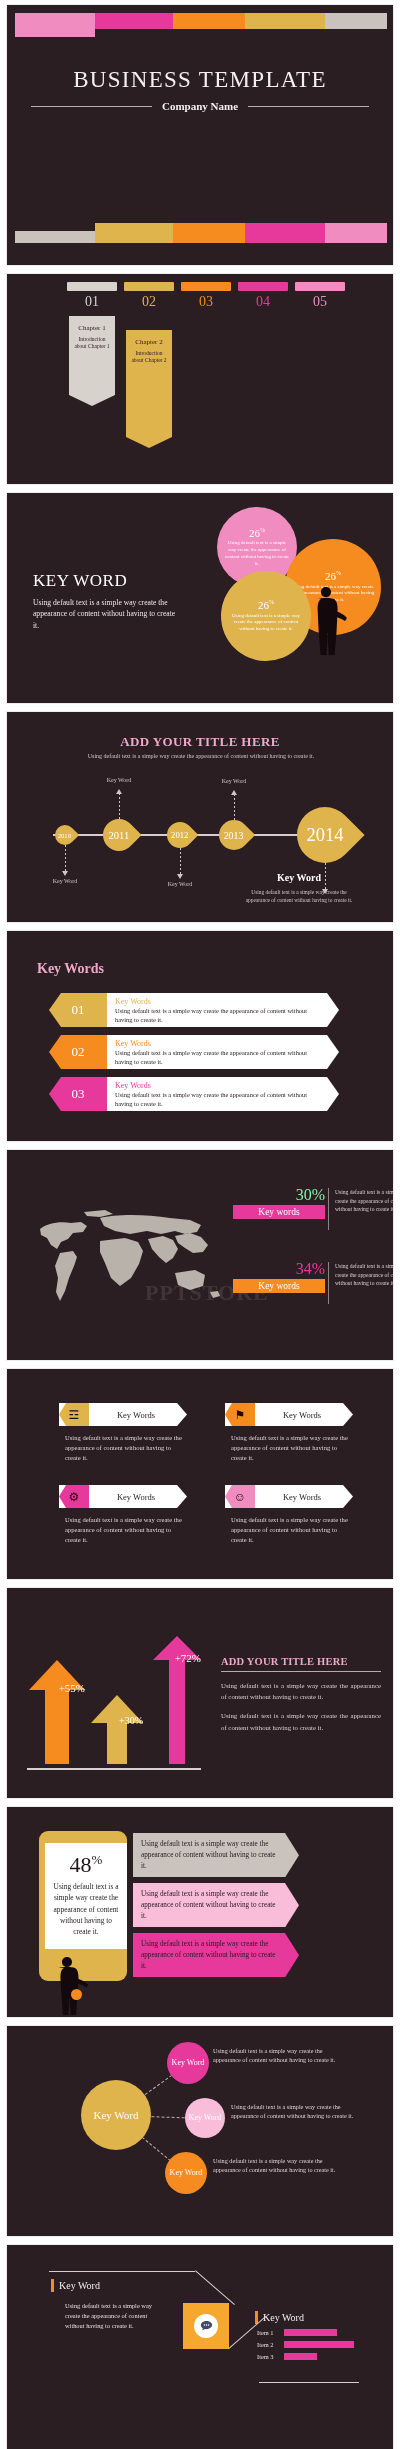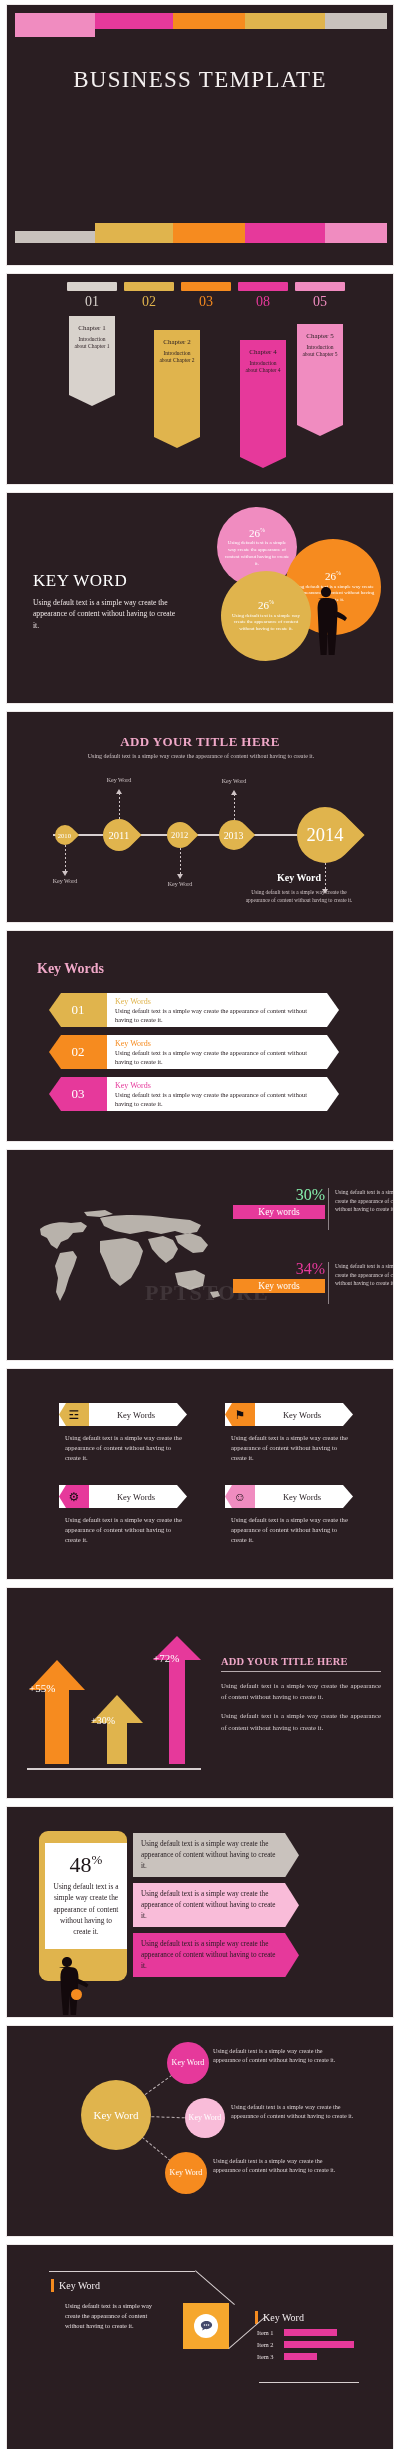--- a/index.html
+++ b/index.html
@@ -110,21 +110,21 @@
     clip-path:polygon(7px 0, 100% 0, 100% 100%, 7px 100%, 0 50%);
   }
   .s7 .card .bar .lb { position:absolute; left:42px; right:16px; top:0; height:23px; display:flex; align-items:center; justify-content:center; color:#241b1f; font-size:8.5px; }
   .s7 .card .bd { margin-top:7px; padding-left:6px; color:#dfd6d8; font-size:6.6px; line-height:1.55; }
 
   
   .s8 .base { position:absolute; left:20px; top:180px; width:174px; height:2px; background:#d7cfd0; }
   .s8 .ar { position:absolute; bottom:34px; }
   .s8 .ar .head { width:0; height:0; margin:0 auto; }
   .s8 .ar .stem { margin:0 auto; }
-  .s8 .ar .v { position:absolute; left:0; width:100%; text-align:left; color:#fff; }
+  .s8 .ar .v { position:absolute; left:0; width:100%; text-align:right; color:#fff; }
   .s8 .rt { position:absolute; left:214px; top:68px; width:160px; }
   .s8 .rt h3 { color:#f0a8c8; font-size:10.5px; font-weight:700; letter-spacing:.2px; }
   .s8 .rt .ul { height:1px; background:#b6abae; margin:4px 0 8px 0; }
   .s8 .rt p { color:#d9d0d2; font-size:6.8px; line-height:1.65; text-align:justify; margin-bottom:8px; }
 
   
   .s9 .panel { position:absolute; left:32px; top:24px; width:88px; height:150px; background:#e0b44d; border-radius:9px; }
   .s9 .inner { position:absolute; left:38px; top:36px; width:82px; background:#fff; padding:10px 6px 12px 6px; text-align:center; }
   .s9 .inner .big { font-size:22px; color:#1d1518; line-height:1; }
   .s9 .inner .big sup { font-size:13px; }
@@ -167,20 +167,25 @@
 
   <section class="slide s1">
     <div class="topbars" id="s1-top">
         <i class="tall" style="left: 0px; width: 80px; background: rgb(240, 140, 192);"></i>
         <i style="left: 80px; width: 78px; background: rgb(230, 57, 155);"></i>
         <i style="left: 158px; width: 72px; background: rgb(246, 139, 31);"></i>
         <i style="left: 230px; width: 80px; background: rgb(224, 180, 77);"></i>
         <i style="left: 310px; width: 62px; background: rgb(201, 194, 189);"></i>
       </div>
     <h1>BUSINESS TEMPLATE</h1>
+    <div class="subrow">
+      <div class="ln"></div>
+      <div class="nm">Company Name</div>
+      <div class="ln"></div>
+    </div>
     <div class="btmbars" id="s1-btm">
         <i style="left: 0px; width: 80px; background: rgb(201, 194, 189);"></i>
         <i class="tall" style="left: 80px; width: 78px; background: rgb(224, 180, 77);"></i>
         <i class="tall" style="left: 158px; width: 72px; background: rgb(246, 139, 31);"></i>
         <i class="tall" style="left: 230px; width: 80px; background: rgb(230, 57, 155);"></i>
         <i class="tall" style="left: 310px; width: 62px; background: rgb(240, 140, 192);"></i>
       </div>
   </section>
 
   <section class="slide s2">
@@ -188,39 +193,31 @@
         <i style="left: 60px; width: 50px; background: rgb(216, 210, 204);"></i>
         <i style="left: 117px; width: 50px; background: rgb(224, 180, 77);"></i>
         <i style="left: 174px; width: 50px; background: rgb(246, 139, 31);"></i>
         <i style="left: 231px; width: 50px; background: rgb(230, 57, 155);"></i>
         <i style="left: 288px; width: 50px; background: rgb(240, 140, 192);"></i>
       </div>
     <div class="nums" id="s2-nums">
         <span style="left: 59px; color: rgb(216, 210, 204);">01</span>
         <span style="left: 116px; color: rgb(224, 180, 77);">02</span>
         <span style="left: 173px; color: rgb(246, 139, 31);">03</span>
-        <span style="left: 230px; color: rgb(230, 57, 155);">08</span>
+        <span style="left: 230px; color: rgb(230, 57, 155);">04</span>
         <span style="left: 287px; color: rgb(240, 140, 192);">05</span>
       </div>
     <div class="arrows" id="s2-arrows">
         <div class="arw" style="left: 62px; top: 0px; height: 90px; background: rgb(216, 210, 204);">
           <b>Chapter 1</b>
           <em>Introduction about Chapter 1</em>
         </div>
-        <div class="arw" style="left: 119px; top: 14px; height: 118px; background: rgb(224, 180, 77); margin-left: 28px;">
+        <div class="arw" style="left: 119px; top: 14px; height: 118px; background: rgb(224, 180, 77);">
           <b>Chapter 2</b>
           <em>Introduction about Chapter 2</em>
-        </div>
-        <div class="arw" style="left: 233px; top: 24px; height: 128px; background: rgb(230, 57, 155);">
-          <b>Chapter 4</b>
-          <em>Introduction about Chapter 4</em>
-        </div>
-        <div class="arw" style="left: 290px; top: 8px; height: 112px; background: rgb(240, 140, 192);">
-          <b>Chapter 5</b>
-          <em>Introduction about Chapter 5</em>
         </div>
       </div>
   </section>
 
   <section class="slide s3">
     <div class="kwtitle">KEY WORD</div>
     <div class="kwbody">Using default text is a simple way create the appearance of content without having to create it.</div>
     <div id="s3-bubbles">
         <div class="bub" style="left: 210px; top: 14px; width: 80px; height: 80px; background: rgb(240, 140, 192);">
           <div class="pc">26<sup>%</sup></div>

